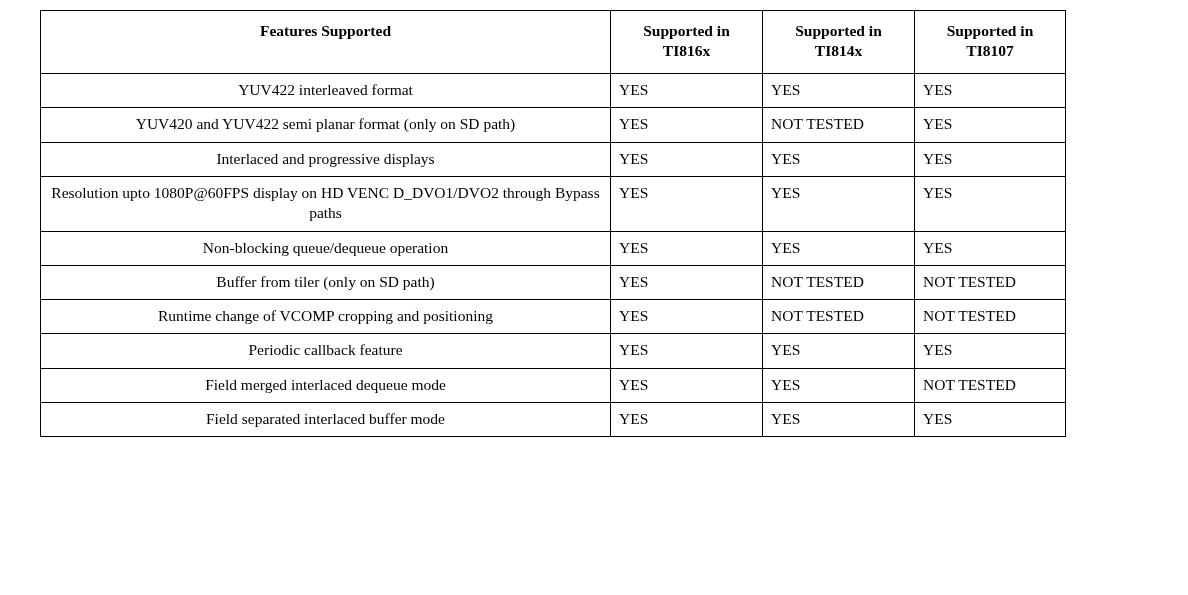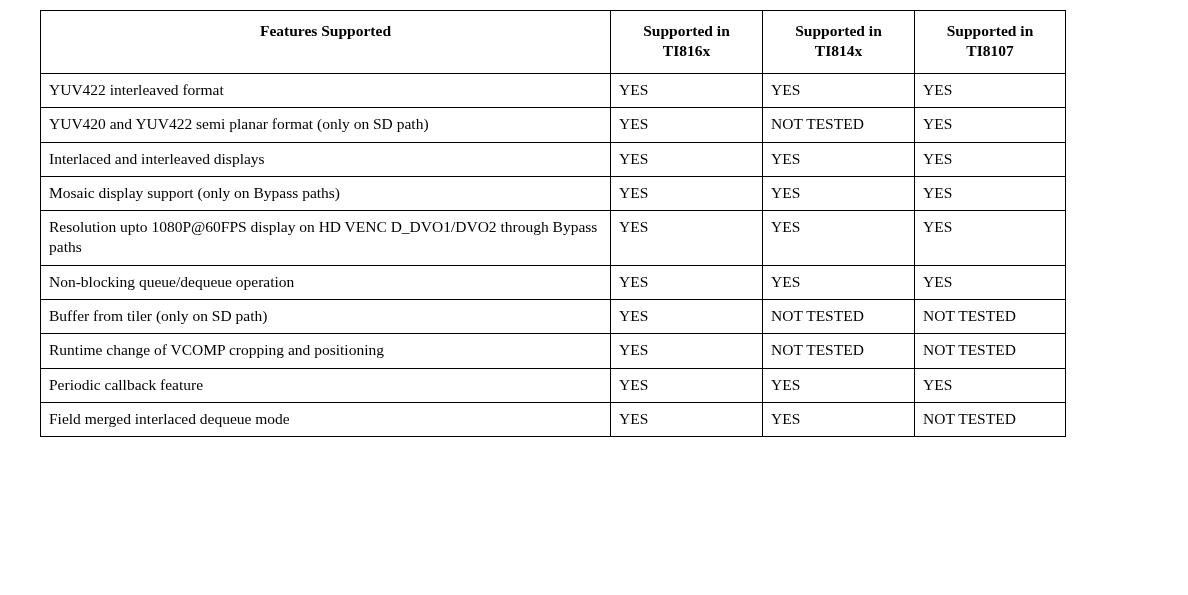--- a/index.html
+++ b/index.html
@@ -48,21 +48,21 @@
     vertical-align: top;
   }
   table.features thead th .hdr-line {
     display: block;
   }
   table.features tbody td {
     font-weight: normal;
     padding: 6px 8px 7px 8px;
   }
   table.features tbody td.feature {
-    text-align: left;
+    text-align: center;
   }
   table.features tbody td.status {
     text-align: left;
     white-space: nowrap;
     margin-top: 16px;
   }
   table.features tbody tr.tall td {
     padding-bottom: 8px;
   }
 </style>
@@ -103,27 +103,21 @@
         <td class="status">YES</td>
         <td class="status">YES</td>
       </tr>
       <tr>
         <td class="feature">YUV420 and YUV422 semi planar format (only on SD path)</td>
         <td class="status">YES</td>
         <td class="status">NOT TESTED</td>
         <td class="status">YES</td>
       </tr>
       <tr>
-        <td class="feature">Interlaced and interleaved displays</td>
-        <td class="status">YES</td>
-        <td class="status">YES</td>
-        <td class="status">YES</td>
-      </tr>
-      <tr>
-        <td class="feature">Mosaic display support (only on Bypass paths)</td>
+        <td class="feature">Interlaced and progressive displays</td>
         <td class="status">YES</td>
         <td class="status">YES</td>
         <td class="status">YES</td>
       </tr>
       <tr class="tall">
         <td class="feature">
           <span>Resolution upto 1080P@60FPS display on HD VENC D_DVO1/DVO2 through</span>
           <span>Bypass paths</span>
         </td>
         <td class="status">YES</td>
@@ -153,15 +147,21 @@
         <td class="status">YES</td>
         <td class="status">YES</td>
         <td class="status">YES</td>
       </tr>
       <tr>
         <td class="feature">Field merged interlaced dequeue mode</td>
         <td class="status">YES</td>
         <td class="status">YES</td>
         <td class="status">NOT TESTED</td>
       </tr>
+      <tr>
+        <td class="feature">Field separated interlaced buffer mode</td>
+        <td class="status">YES</td>
+        <td class="status">YES</td>
+        <td class="status">YES</td>
+      </tr>
     </tbody>
   </table>
 </div>
 
 </body></html>

